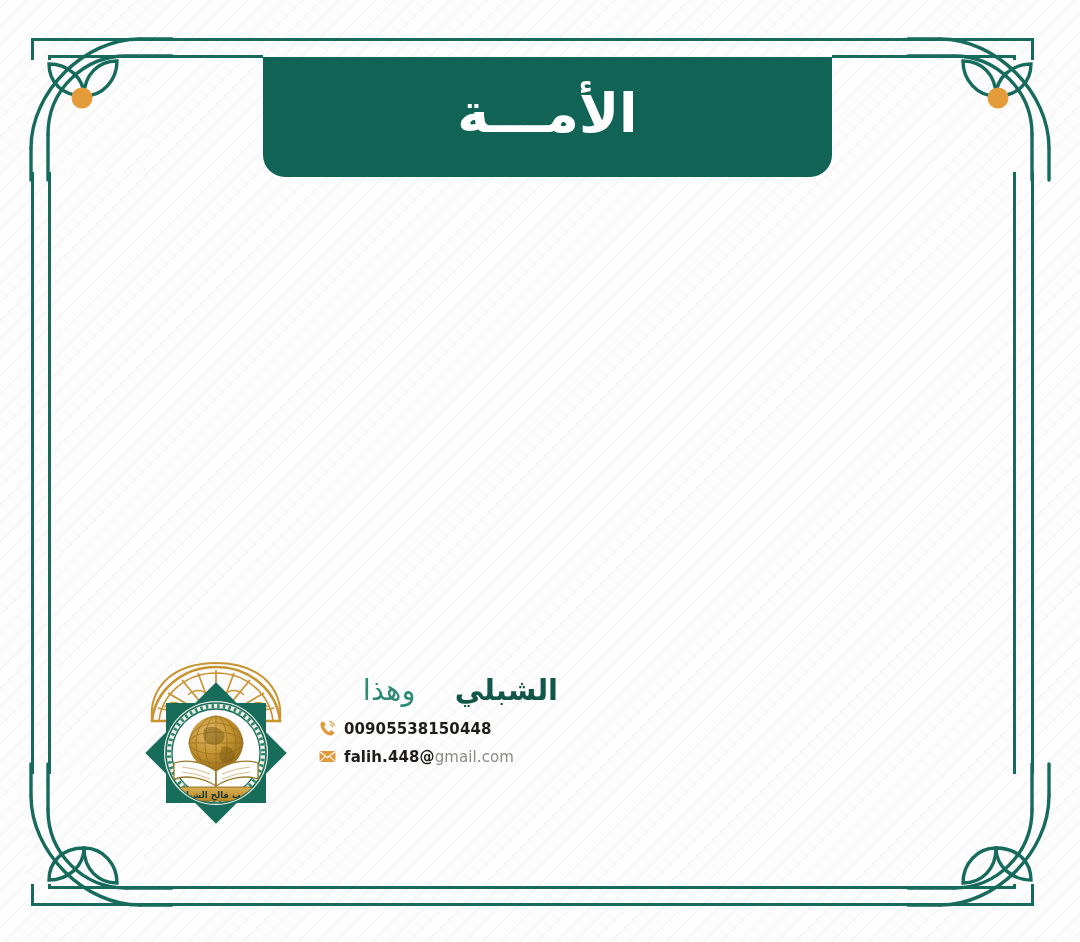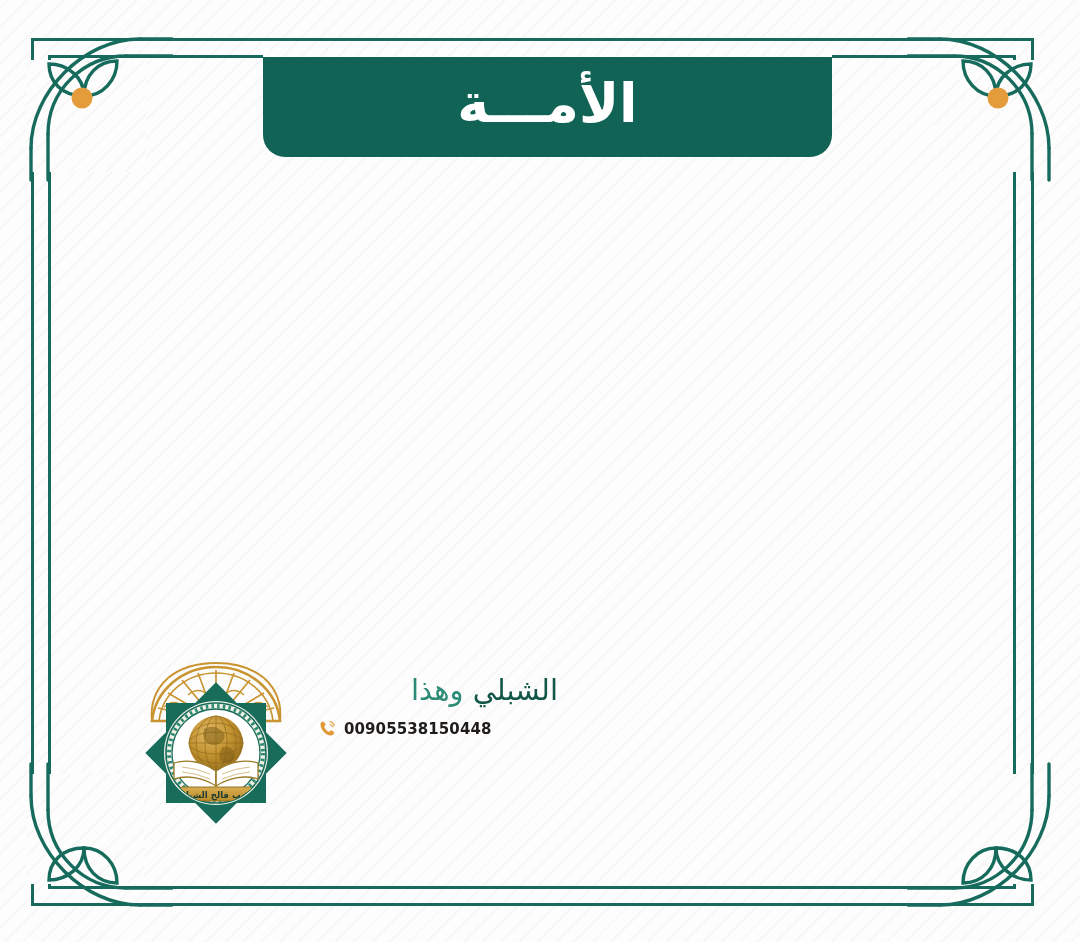--- a/index.html
+++ b/index.html
@@ -59,21 +59,21 @@
   .corner svg { display:block; width:150px; height:150px; overflow:visible; }
   .c-tl { left:22px;  top:30px; }
   .c-tr { right:22px; top:30px;  transform:scaleX(-1); }
   .c-bl { left:22px;  bottom:28px; transform:scaleY(-1); }
   .c-br { right:22px; bottom:28px; transform:scale(-1,-1); }
 
   
   .title-banner {
     position:absolute;
     left:263px; top:57px;
-    width:569px; height:100px;
+    width:569px; height:120px;
     background:#106355;
     border-radius:0 0 22px 22px;
     display:flex; align-items:center; justify-content:center;
   }
   .title-banner .title-text {
     color:#ffffff;
     font-size:54px;
     font-weight:bold;
     letter-spacing:0;
     line-height:1;
@@ -115,21 +115,21 @@
 
   .owner-name {
     direction:rtl;
     font-size:29px;
     line-height:34px;
     white-space:nowrap;
     margin-bottom:9px;
     font-family:"DejaVu Sans", sans-serif;
   }
   .owner-name .np-light { color:#2c8a76; font-weight:normal; }
-  .owner-name .np-bold  { color:#12574a; font-weight:normal; }
+  .owner-name .np-bold  { color:#12574a; font-weight:bold;margin-left:30px; }
 
   .c-row {
     display:flex; align-items:center;
     height:25px;
     margin-bottom:3px;
     direction:ltr;
   }
   .c-ico { width:26px; height:22px; flex:0 0 26px; display:flex; align-items:center; }
   .c-ico svg { display:block; }
   .c-txt {
@@ -342,18 +342,28 @@
             <path d="M6.4,3.1 C5.2,3.1 3.3,4.6 3.1,6.6 C2.8,9.9 5.3,14.2 8.1,17 C10.9,19.8 15.2,21.5 17.6,20.4 C19.4,19.6 20.6,17.9 20.3,16.9 C20.1,16.1 17,14.2 16.2,14.3 C15.5,14.4 14.9,16.1 14,16.1 C13.1,16.1 11.3,14.8 10.1,13.5 C8.9,12.2 7.8,10.3 7.9,9.5 C8,8.7 9.6,8.2 9.7,7.4 C9.8,6.6 7.5,3.2 6.4,3.1 Z" fill="#e09a37"></path>
             <g fill="none" stroke="#e2a54b" stroke-width="1.5" stroke-linecap="round">
               <path d="M15,3.4 q4.6,0.6 5.6,5.2"></path>
               <path d="M15.3,6.9 q2.6,0.5 3.2,3.1"></path>
             </g>
           </svg>
         </span>
         <span class="c-txt">00905538150448</span>
       </div>
 
+      <div class="c-row">
+        <span class="c-ico">
+          <svg width="19" height="19" viewBox="0 0 24 24">
+            <rect x="2" y="5" width="20" height="14" rx="2" fill="#e09a37"></rect>
+            <path d="M2.8,6.2 L12,13.4 L21.2,6.2" fill="none" stroke="#fdfaf4" stroke-width="1.7"></path>
+            <path d="M2.6,18.1 L9,12.2 M21.4,18.1 L15,12.2" fill="none" stroke="#fdfaf4" stroke-width="1.3"></path>
+          </svg>
+        </span>
+        <span class="c-txt"><span>falih.448@</span><span class="dim">gmail.com</span></span>
+      </div>
 
 
     </div>
   </div>
 
 </div>
 
 </body></html>

